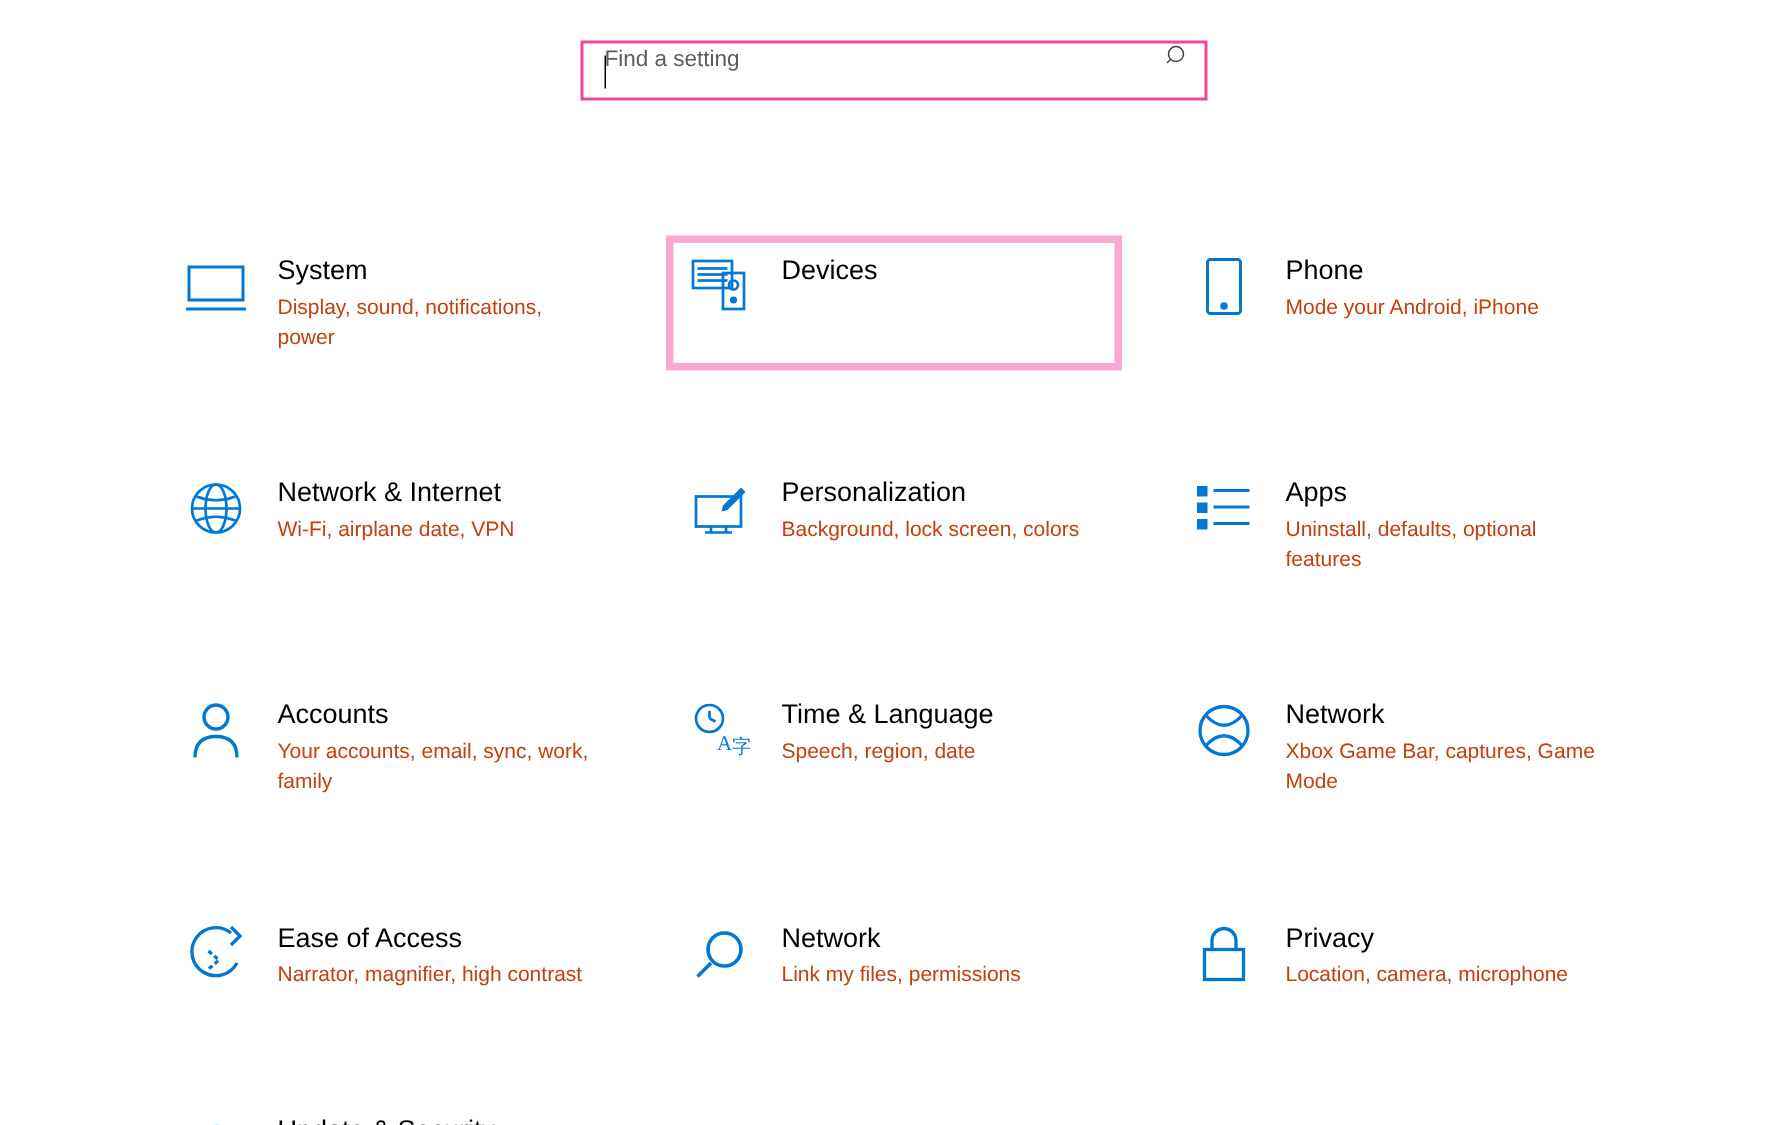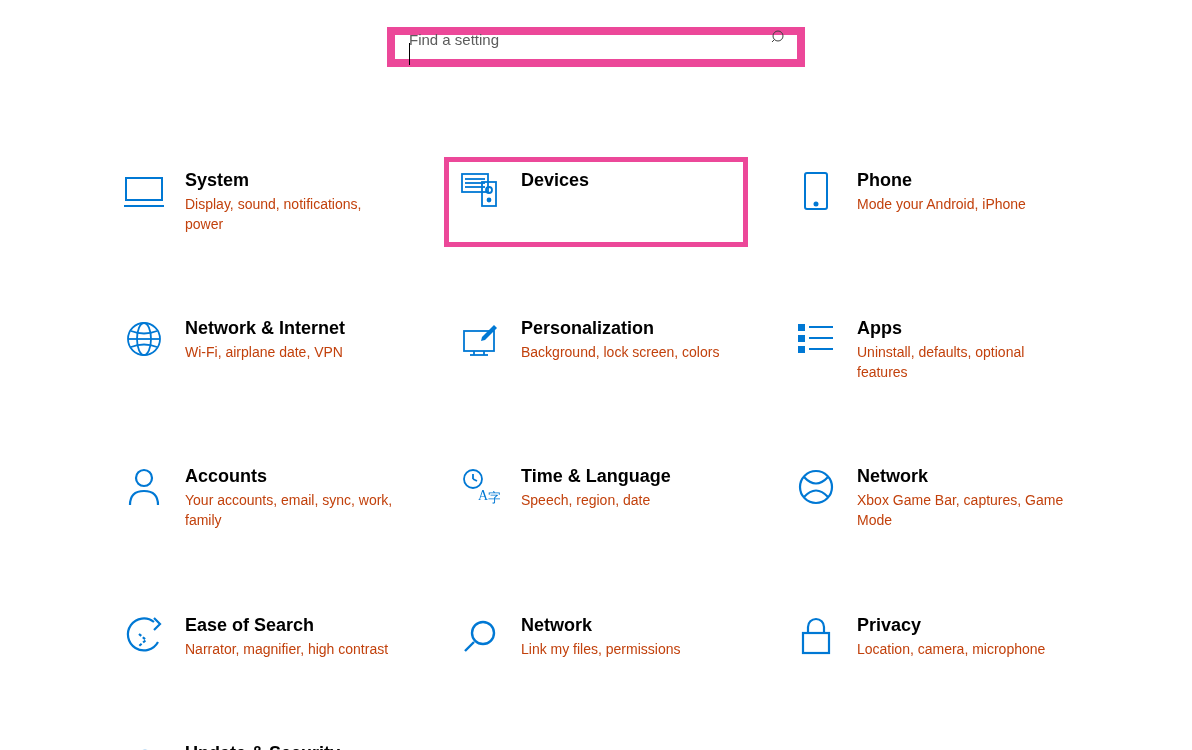--- a/index.html
+++ b/index.html
@@ -11,21 +11,21 @@
     color: #000;
   }
   .search-wrap {
     display: flex;
     justify-content: center;
     padding-top: 27px;
   }
   .search-box {
     width: 418px;
     height: 40px;
-    border: 8px solid #ec4899;
+    border: 2px solid #ec4899;
     display: flex;
     align-items: center;
     padding: 0 10px 16px 14px;
     position: relative;
   }
   .search-box input {
     border: none;
     outline: none;
     width: 100%;
     font-size: 15px;
@@ -56,35 +56,35 @@
   }
   .tile {
     display: flex;
     align-items: flex-start;
     gap: 20px;
     padding: 8px 10px;
     cursor: pointer;
     border: 5px solid transparent;
   }
   .tile.highlight {
-    border: 5px solid #ec4899;
+    border: 5px solid #f9a8d4;
   }
   .tile-icon {
     width: 42px;
     height: 42px;
     flex-shrink: 0;
     display: flex;
     align-items: center;
     justify-content: center;
   }
   .tile-icon svg { display: block; }
   .tile-text { flex: 1; }
   .tile-title {
     font-size: 18px;
-    font-weight: 700;
+    font-weight: 400;
     color: #000;
     margin-bottom: 4px;
   }
   .tile-sub {
     font-size: 14px;
     color: #c2410c;
     line-height: 1.4;
   }
 </style>
 </head>
@@ -243,21 +243,21 @@
 
   <div class="tile">
     <span class="tile-icon">
       <svg width="40" height="40" viewBox="0 0 40 40" fill="none" stroke="#0078d4" stroke-width="2.2">
         <path d="M30 6 A16 16 0 1 0 34 26"></path>
         <polyline points="30,2 36,8 30,14" fill="none"></polyline>
         <polyline points="15,18 22,24 15,30" stroke-dasharray="3 2"></polyline>
       </svg>
     </span>
     <div class="tile-text">
-      <div class="tile-title">Ease of Search</div>
+      <div class="tile-title">Ease of Access</div>
       <div class="tile-sub">Narrator, magnifier, high contrast</div>
     </div>
   </div>
 
   <div class="tile">
     <span class="tile-icon">
       <svg width="38" height="38" viewBox="0 0 38 38" fill="none" stroke="#0078d4" stroke-width="2.4">
         <circle cx="22" cy="16" r="11"></circle>
         <line x1="13" y1="25" x2="4" y2="34"></line>
       </svg>

